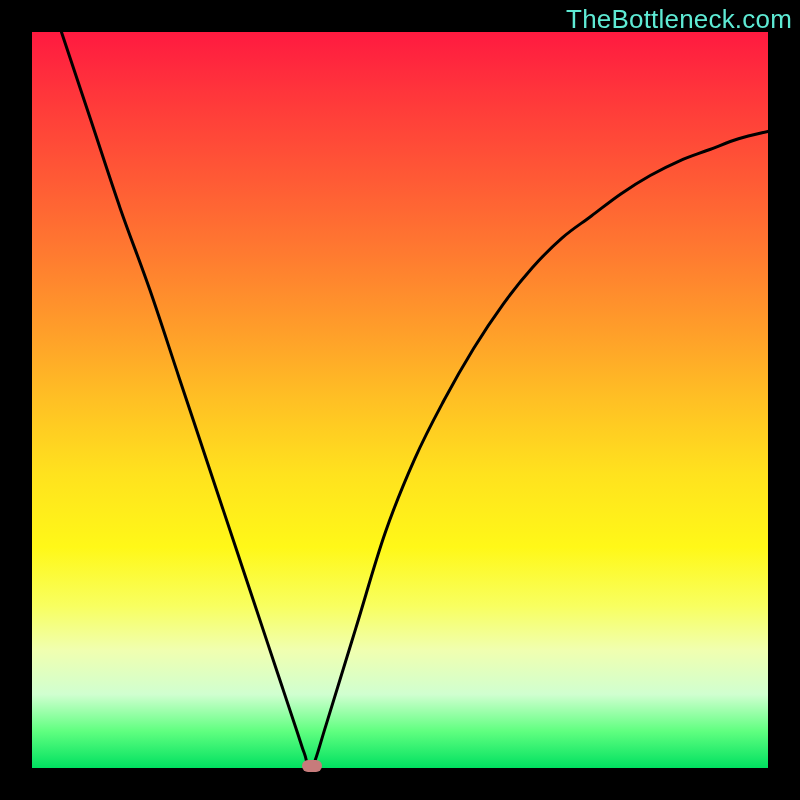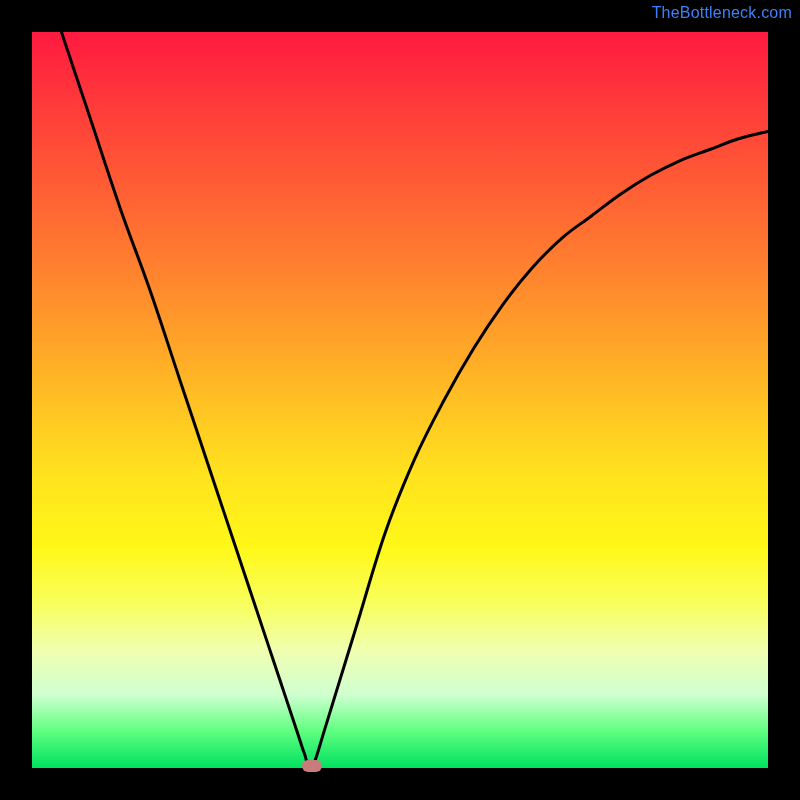--- a/index.html
+++ b/index.html
@@ -36,22 +36,22 @@
       #f0ffb0 84%,
       #d0ffd0 90%,
       #60ff80 95%,
       #00e060 100%
     );
   }
   .watermark {
     position: absolute;
     top: 4px;
     right: 8px;
-    color: #3b82f6;
-    font-size: 16px;
+    color: #5eead4;
+    font-size: 26px;
     font-weight: 500;
     letter-spacing: 0.2px;
     user-select: none;
   }
   svg.curve {
     position: absolute;
     left: 0;
     top: 0;
     width: 736px;
     height: 736px;

